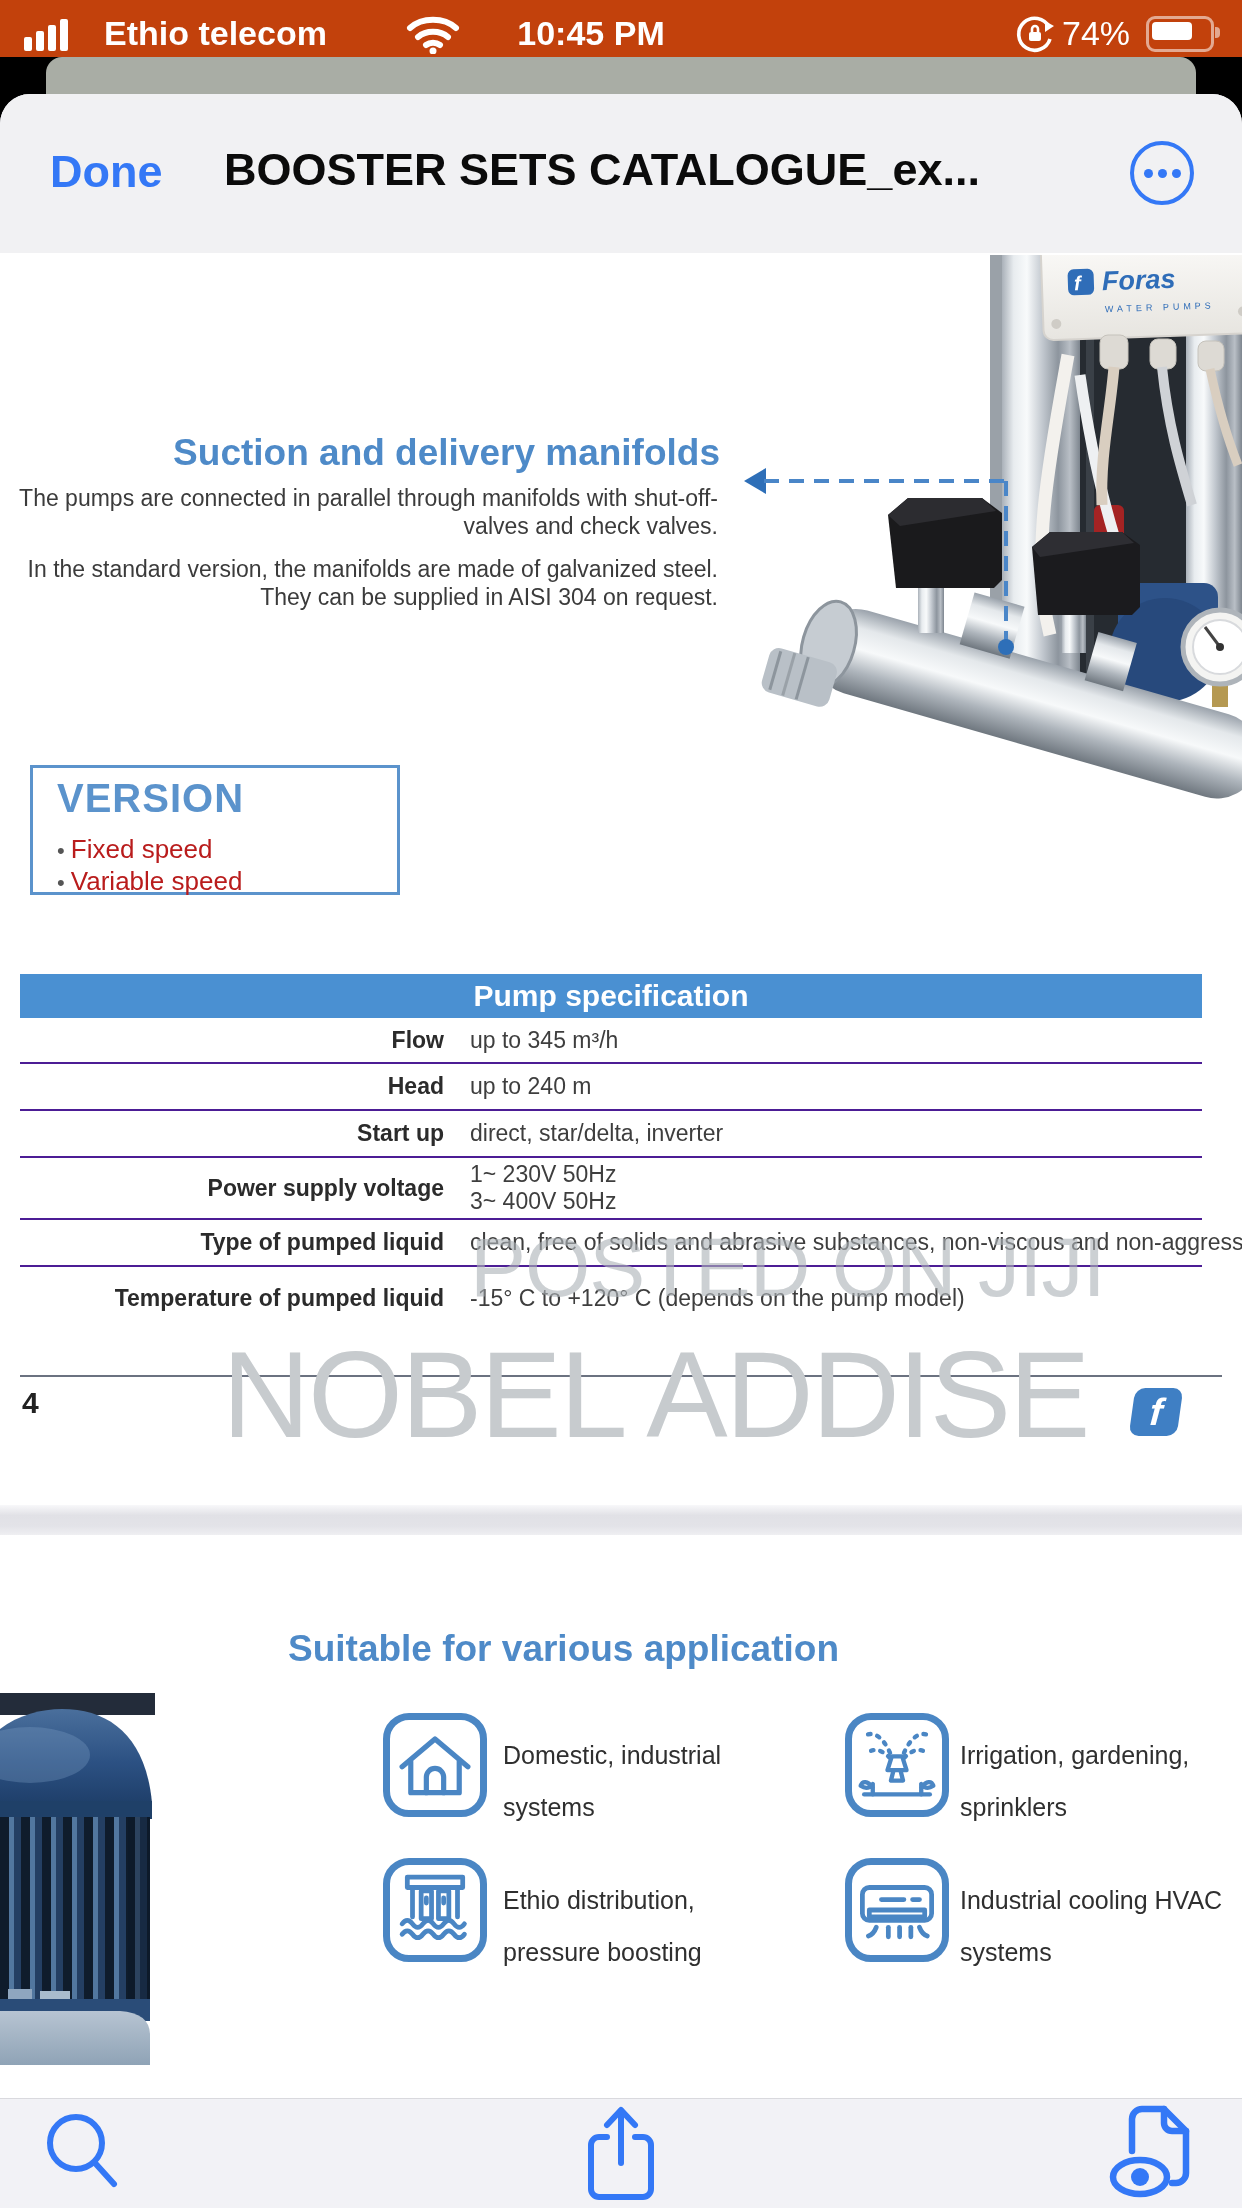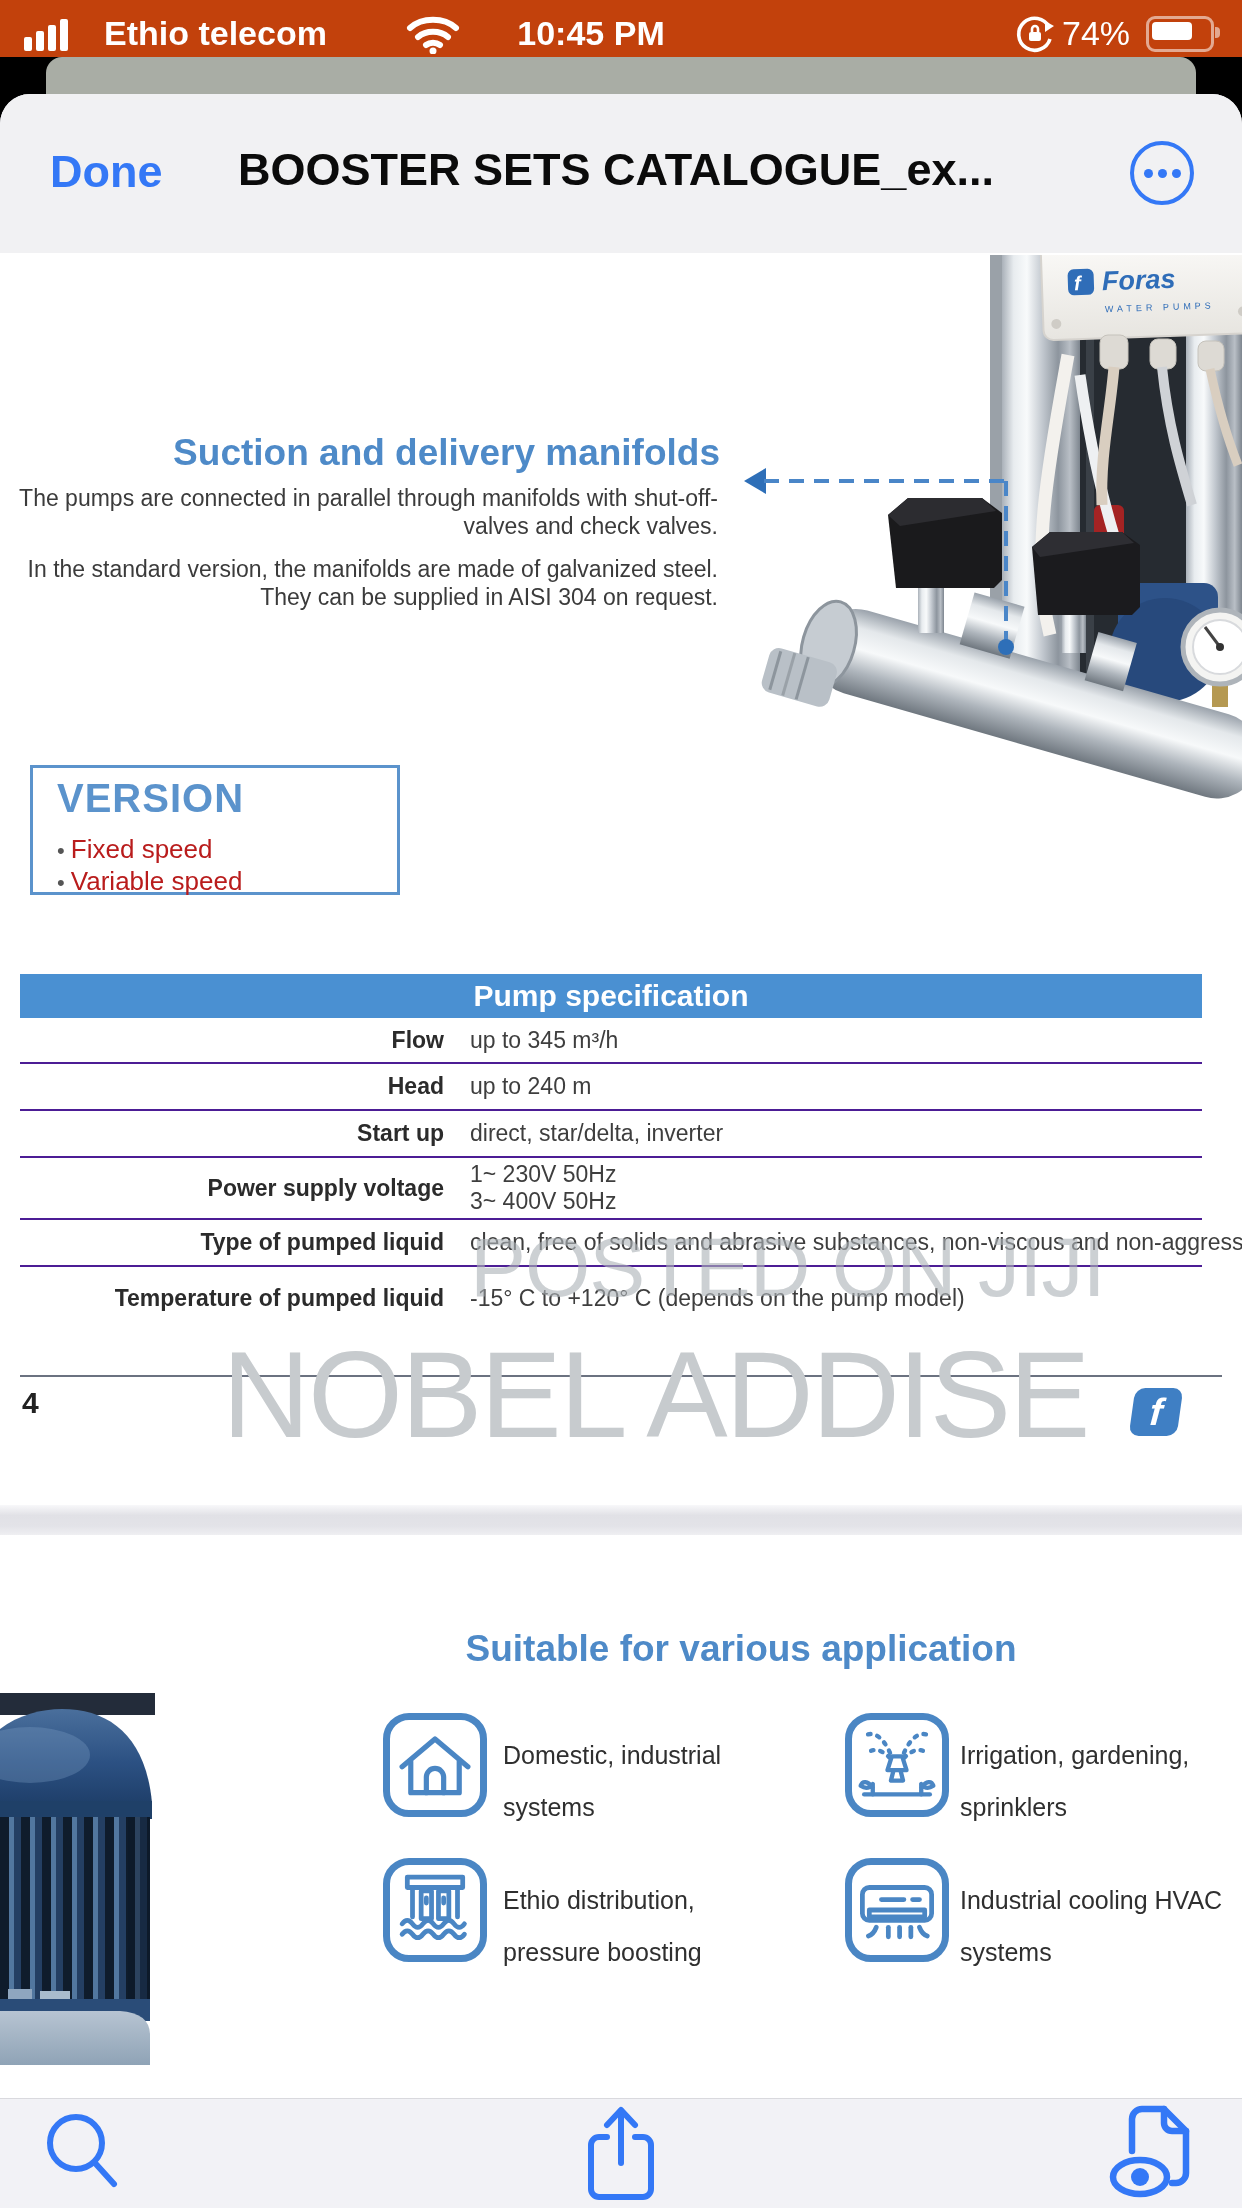--- a/index.html
+++ b/index.html
@@ -16,21 +16,21 @@
   .battery .level{position:absolute;left:3px;top:3px;height:18px;width:40px;background:#fff;border-radius:4px;}
   .battery .nub{position:absolute;right:-9px;top:8px;width:5px;height:11px;background:rgba(255,255,255,.55);border-radius:0 4px 4px 0;}
 
   
   .bg-card{position:absolute;top:57px;left:46px;width:1150px;height:50px;background:#a9ada5;border-radius:16px 16px 0 0;}
   .sheet{position:absolute;top:94px;left:0;width:1242px;height:2114px;background:#f1f1f3;border-radius:30px 30px 0 0;overflow:hidden;}
 
   
   .navbar{position:absolute;top:0;left:0;width:1242px;height:159px;background:#f1f1f3;border-bottom:1px solid #c9c9cd;}
   .done-btn{position:absolute;left:50px;top:52px;font-size:45px;font-weight:600;color:#3478F6;background:none;border:none;padding:0;font-family:inherit;}
-  .doc-title{position:absolute;left:238px;top:50px;width:860px;font-size:45px;font-weight:700;color:#0b0b0b;white-space:nowrap;overflow:hidden;}
+  .doc-title{position:absolute;left:224px;top:50px;width:860px;font-size:45px;font-weight:700;color:#0b0b0b;white-space:nowrap;overflow:hidden;}
   .more-btn{position:absolute;left:1130px;top:47px;width:64px;height:64px;border:4px solid #3478F6;border-radius:50%;box-sizing:border-box;
             display:flex;align-items:center;justify-content:center;gap:5px;background:transparent;}
   .more-btn i{width:9px;height:9px;border-radius:50%;background:#3478F6;}
 
   
   .page1{position:absolute;top:159px;left:0;width:1242px;height:1252px;background:#fff;}
   .page-sep{position:absolute;top:1411px;left:0;width:1242px;height:30px;
             background:linear-gradient(#f8f8fa, #e1e1e6 35%, #e3e3e8 70%, #efeff2);}
   .page2{position:absolute;top:1441px;left:0;width:1242px;height:563px;background:#fff;}
 
@@ -57,21 +57,21 @@
 
   .footer-line{position:absolute;left:20px;top:1122px;width:1202px;height:2px;background:#6b7280;}
   .page-num{position:absolute;left:22px;top:1133px;font-size:30px;font-weight:700;color:#222;}
   .wm-posted{position:absolute;left:470px;top:966px;font-size:84px;letter-spacing:-1px;color:#aeb4b9;opacity:.62;white-space:nowrap;}
   .wm-nobel{position:absolute;left:222px;top:1072px;font-size:122px;letter-spacing:-2px;color:#c7cbce;white-space:nowrap;}
   .f-logo{position:absolute;left:1132px;top:1135px;width:48px;height:48px;background:#3f7fc4;border-radius:10px;transform:skewX(-8deg);
           display:flex;align-items:center;justify-content:center;}
   .f-logo span{color:#fff;font-size:38px;font-weight:700;font-style:italic;transform:skewX(4deg);line-height:1;}
 
   
-  .h-suitable{position:absolute;left:296px;top:93px;width:890px;text-align:center;}
+  .h-suitable{position:absolute;left:288px;top:93px;width:890px;text-align:left;}
   .app-icon{position:absolute;width:104px;height:104px;border:7px solid #4A86C4;border-radius:26px;background:#fff;box-sizing:border-box;}
   .app-label{position:absolute;font-size:25px;line-height:52px;color:#2f2f2f;}
   .c1{left:383px}.c2{left:845px}.rA{top:178px}.rB{top:323px}
   .t1{left:503px;width:270px}.t2{left:960px;width:284px}.tA{top:194px}.tB{top:339px}
 
   
   .toolbar{position:absolute;top:2004px;left:0;width:1242px;height:110px;background:#f2f2f6;border-top:1px solid #d9d9de;}
 
   svg{display:block;}
 </style>

